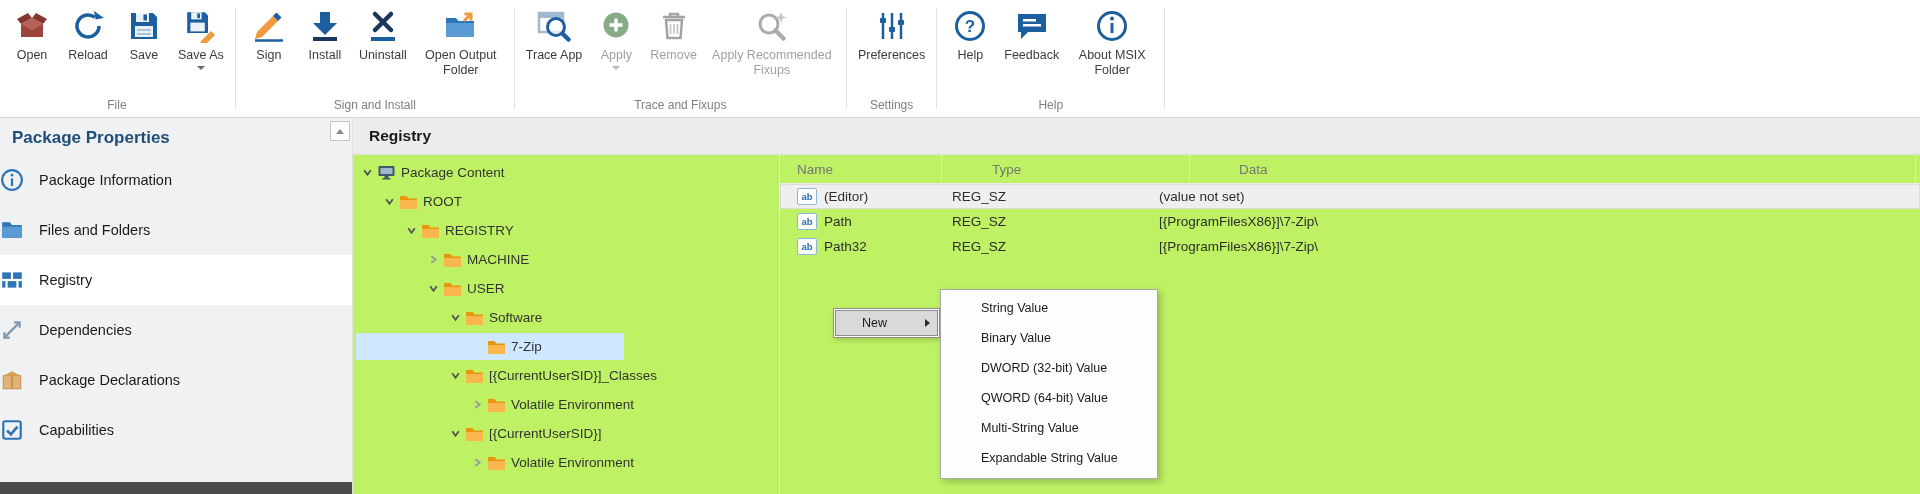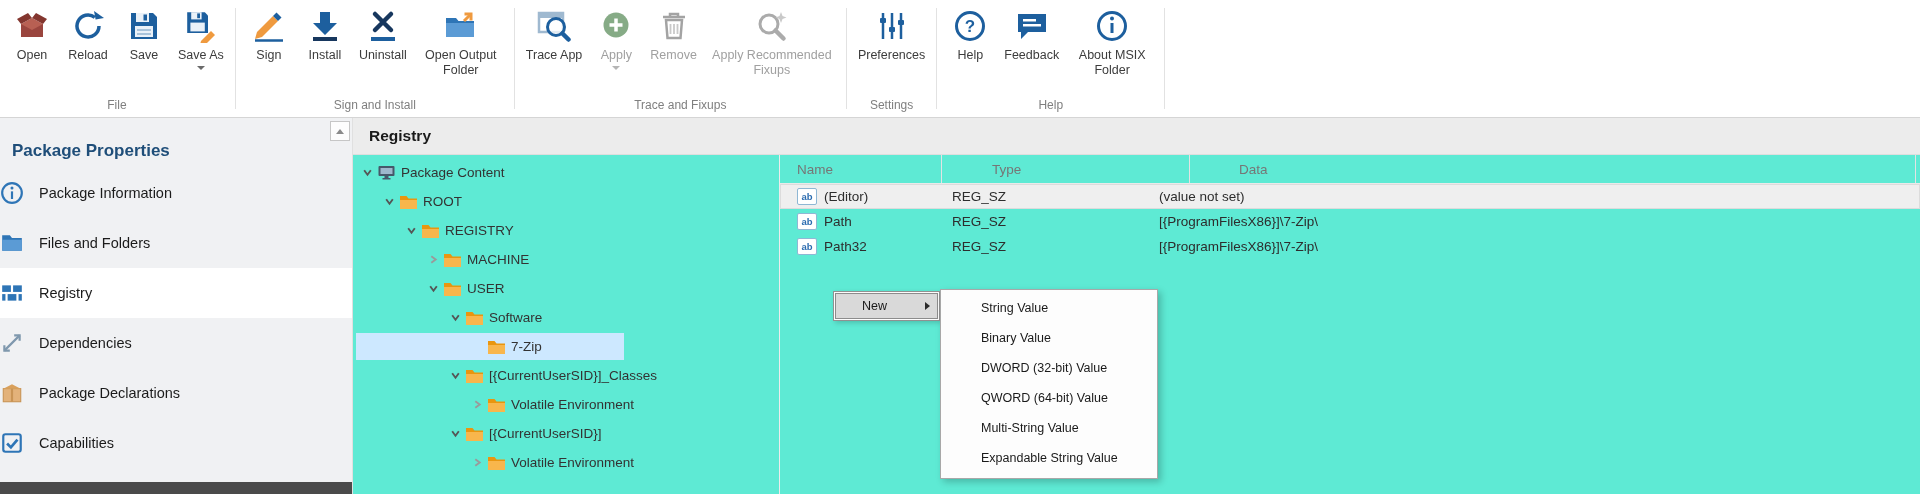--- a/index.html
+++ b/index.html
@@ -20,34 +20,34 @@
   .rbtn.w-arf { width:126px; }
   .rbtn.w-abt { width:82px; }
   .ddchev { margin-top:3px; width:0; height:0; border-left:4px solid transparent; border-right:4px solid transparent; border-top:4.5px solid #6a6a6a; }
   .rbtn.disabled .ddchev { border-top-color:#b5b5b5; }
 
   
   .main { display:flex; height:376px; }
 
   
   .sidebar { width:352px; background:#f0f1f3; position:relative; flex:0 0 auto; border-right:1px solid #e0e0e0; }
-  .sidebar-title { color:#1f4e79; font-weight:bold; font-size:17px; padding:23px 0 7px 12px; }
+  .sidebar-title { color:#1f4e79; font-weight:bold; font-size:17px; padding:10px 0 7px 12px; }
   .side-items { }
   .side-item { height:50px; display:flex; align-items:center; font-size:14.5px; color:#1b1b1b; cursor:default; }
   .side-item .sic { width:24px; height:24px; margin-right:15px; flex:0 0 auto; }
   .side-item .sic svg { width:24px; height:24px; display:block; }
   .side-item.selected { background:#ffffff; }
   .sidebar-strip { position:absolute; left:0; right:0; bottom:0; height:12px; background:#4a4a4a; }
   .scroll-up { position:absolute; top:3px; right:2px; width:18px; height:18px; background:#fdfdfd; border:1px solid #c6c6c6; display:flex; align-items:center; justify-content:center; cursor:default; }
   .scroll-up .tri { width:0; height:0; border-left:4px solid transparent; border-right:4px solid transparent; border-bottom:5px solid #8a8a8a; }
 
   
   .content { flex:1; display:flex; flex-direction:column; min-width:0; }
   .content-header { height:36px; background:#ececec; border-bottom:1px solid #dedede; display:flex; align-items:center; padding-left:16px; font-weight:bold; font-size:15.5px; color:#1a1a1a; }
-  .content-body { flex:1; display:flex; min-height:0; background:#5eead4; }
+  .content-body { flex:1; display:flex; min-height:0; background:#bef264; }
 
   
   .tree { width:426px; flex:0 0 auto; border-right:1px solid #ececec; padding-top:3px; overflow:hidden; }
   .trow { height:29px; display:flex; align-items:center; position:relative; cursor:default; }
   .trow .chev { width:16px; height:16px; display:inline-flex; align-items:center; justify-content:center; z-index:1; flex:0 0 auto; }
   .trow .chev svg { width:11px; height:11px; }
   .trow .chev polyline { fill:none; stroke:#555; stroke-width:1.7; }
   .trow .chev.col polyline { stroke:#9a9a9a; }
   .trow .ti { width:19px; height:16px; margin:0 5px 0 2px; z-index:1; flex:0 0 auto; }
   .trow .ti svg { width:19px; height:16px; display:block; }
@@ -62,21 +62,21 @@
   .gh-type { width:208px; padding-left:10px; box-sizing:border-box; }
   .gh-data { flex:1; padding-left:9px; border-right:1px solid #e3e3e3; margin-right:4px; }
   .grow { display:flex; height:25px; align-items:center; color:#2d2d2d; }
   .grow.selected { background:#efefef; box-shadow:inset 0 0 0 1px #dcdcdc; }
   .gc-name { width:162px; padding-left:17px; box-sizing:border-box; display:flex; align-items:center; gap:7px; }
   .gc-type { width:208px; padding-left:10px; box-sizing:border-box; }
   .gc-data { flex:1; padding-left:9px; white-space:nowrap; }
   .ab-icon { width:18px; height:15px; border:1px solid #8fb7d4; border-radius:2px; background:#fff; color:#2b6cb0; font-size:9.5px; font-weight:bold; display:inline-flex; align-items:center; justify-content:center; line-height:1; flex:0 0 auto; }
 
   
-  .ctx-menu { position:absolute; left:833px; top:291px; width:107px; height:30px; background:#fdfdfd; border:1px solid #919191; box-sizing:border-box; box-shadow:2px 2px 5px rgba(0,0,0,.18); display:flex; }
+  .ctx-menu { position:absolute; left:833px; top:308px; width:107px; height:30px; background:#fdfdfd; border:1px solid #919191; box-sizing:border-box; box-shadow:2px 2px 5px rgba(0,0,0,.18); display:flex; }
   .ctx-item { flex:1; margin:1px; background:#d9d9d9; border:1px solid #8c8c8c; display:flex; align-items:center; font-size:12.5px; color:#1a1a1a; cursor:default; }
   .ctx-item .cil { margin-left:26px; }
   .ctx-item .subtri { margin-left:auto; margin-right:7px; width:0; height:0; border-top:4px solid transparent; border-bottom:4px solid transparent; border-left:5px solid #2b2b2b; }
   .submenu { position:absolute; left:940px; top:289px; width:218px; height:190px; background:#fdfdfd; border:1px solid #a8a8a8; box-sizing:border-box; box-shadow:3px 3px 7px rgba(0,0,0,.22); padding:3px 2px; }
   .sm-item { height:30px; display:flex; align-items:center; padding-left:38px; font-size:12.5px; color:#1a1a1a; cursor:default; }
 </style>
 </head>
 <body>
 
 <div class="app">

